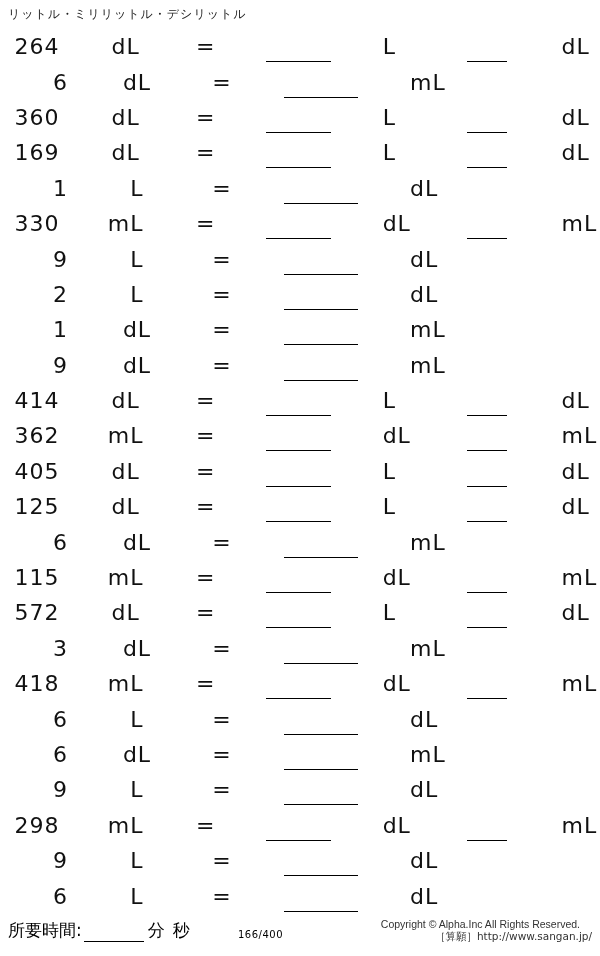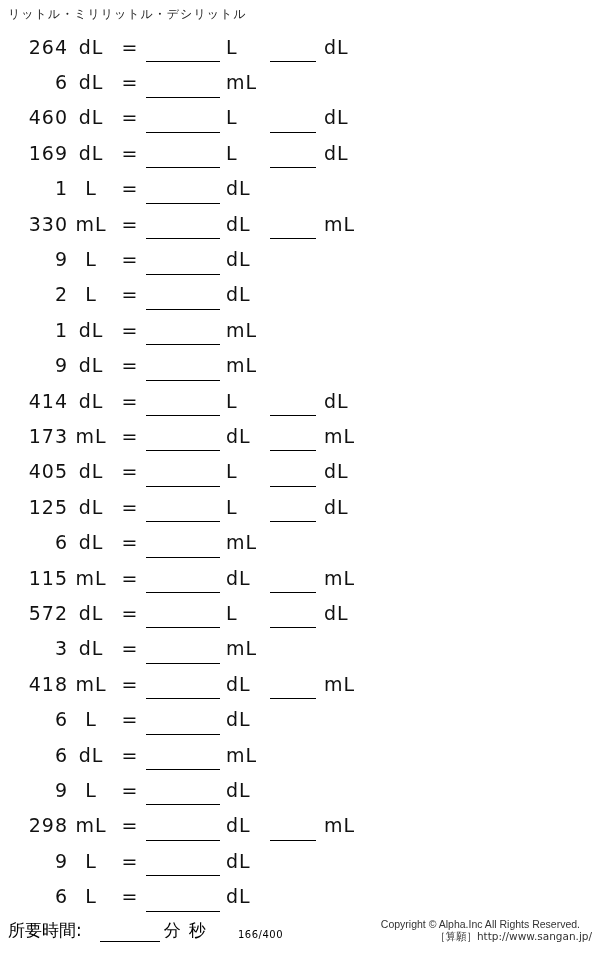--- a/index.html
+++ b/index.html
@@ -28,24 +28,25 @@
     color: #222;
     font-family: "DejaVu Sans", sans-serif;
   }
   .rows {
     margin-top: 6px;
   }
   .row {
     height: 35.4px;
     display: flex;
     align-items: center;
-    font-size: 19px;
+    font-size: 22px;
     font-family: "DejaVu Sans", sans-serif;
     color: #111;
     letter-spacing: 1px;
+    gap: 46px;
   }
   .num {
     width: 68px;
     text-align: right;
     padding-right: 0px;
   }
   .unit {
     width: 46px;
     text-align: center;
   }
@@ -86,21 +87,21 @@
   .timebox {
     position: absolute;
     left: 8px;
     bottom: 14px;
     font-size: 17px;
     font-family: "DejaVu Sans", sans-serif;
     display: flex;
     align-items: flex-end;
     white-space: nowrap;
   }
-  .timebox .lbl { margin-right: 16px; }
+  .timebox .lbl { margin-right: 0px; }
   .time-blank {
     display: inline-block;
     width: 60px;
     border-bottom: 1.5px solid #000;
     height: 18px;
     margin: 0 2px;
   }
   .time-unit { margin: 0 6px 0 2px; }
   .pagenum {
     position: absolute;
@@ -147,21 +148,21 @@
         <span class="ans-unit2">dL</span>
       </div>
       <div class="row">
         <span class="num">6</span>
         <span class="unit">dL</span>
         <span class="eq">=</span>
         <span class="blank blank-wide"></span>
         <span class="ans-unit">mL</span>
       </div>
       <div class="row">
-        <span class="num">460</span>
+        <span class="num">360</span>
         <span class="unit">dL</span>
         <span class="eq">=</span>
         <span class="blank blank-wide"></span>
         <span class="ans-unit">L</span>
         <span class="blank blank-narrow"></span>
         <span class="ans-unit2">dL</span>
       </div>
       <div class="row">
         <span class="num">169</span>
         <span class="unit">dL</span>
@@ -218,21 +219,21 @@
       <div class="row">
         <span class="num">414</span>
         <span class="unit">dL</span>
         <span class="eq">=</span>
         <span class="blank blank-wide"></span>
         <span class="ans-unit">L</span>
         <span class="blank blank-narrow"></span>
         <span class="ans-unit2">dL</span>
       </div>
       <div class="row">
-        <span class="num">173</span>
+        <span class="num">362</span>
         <span class="unit">mL</span>
         <span class="eq">=</span>
         <span class="blank blank-wide"></span>
         <span class="ans-unit">dL</span>
         <span class="blank blank-narrow"></span>
         <span class="ans-unit2">mL</span>
       </div>
       <div class="row">
         <span class="num">405</span>
         <span class="unit">dL</span>

